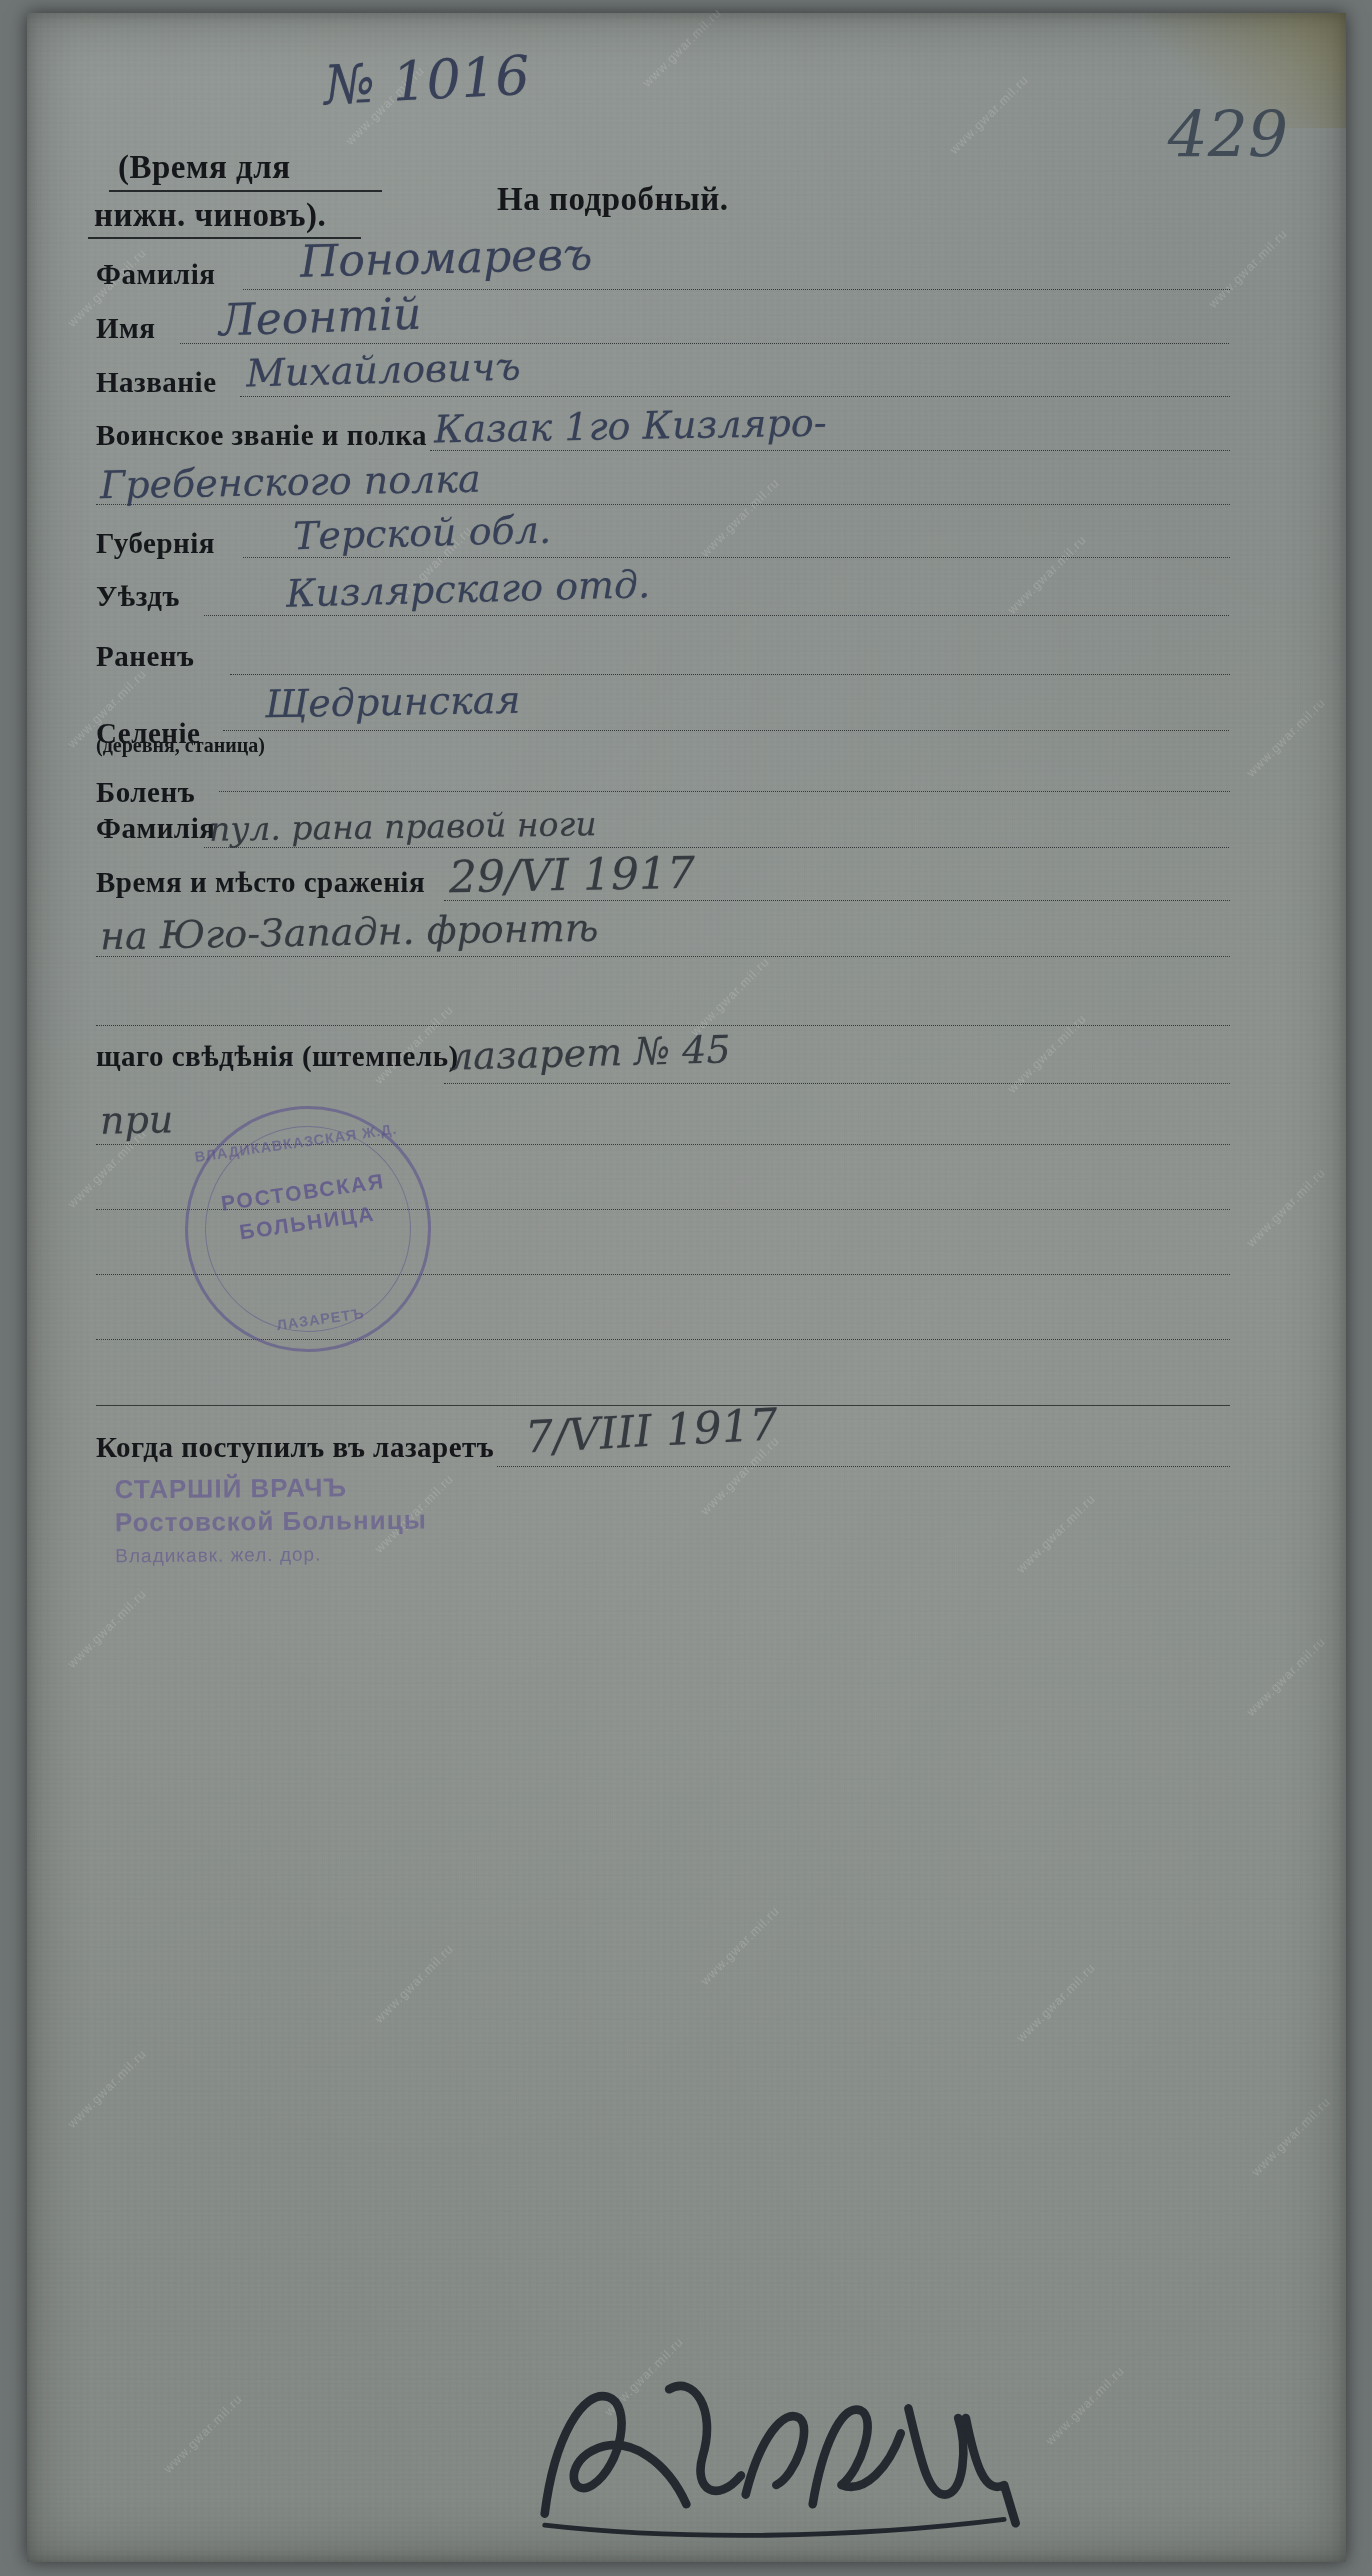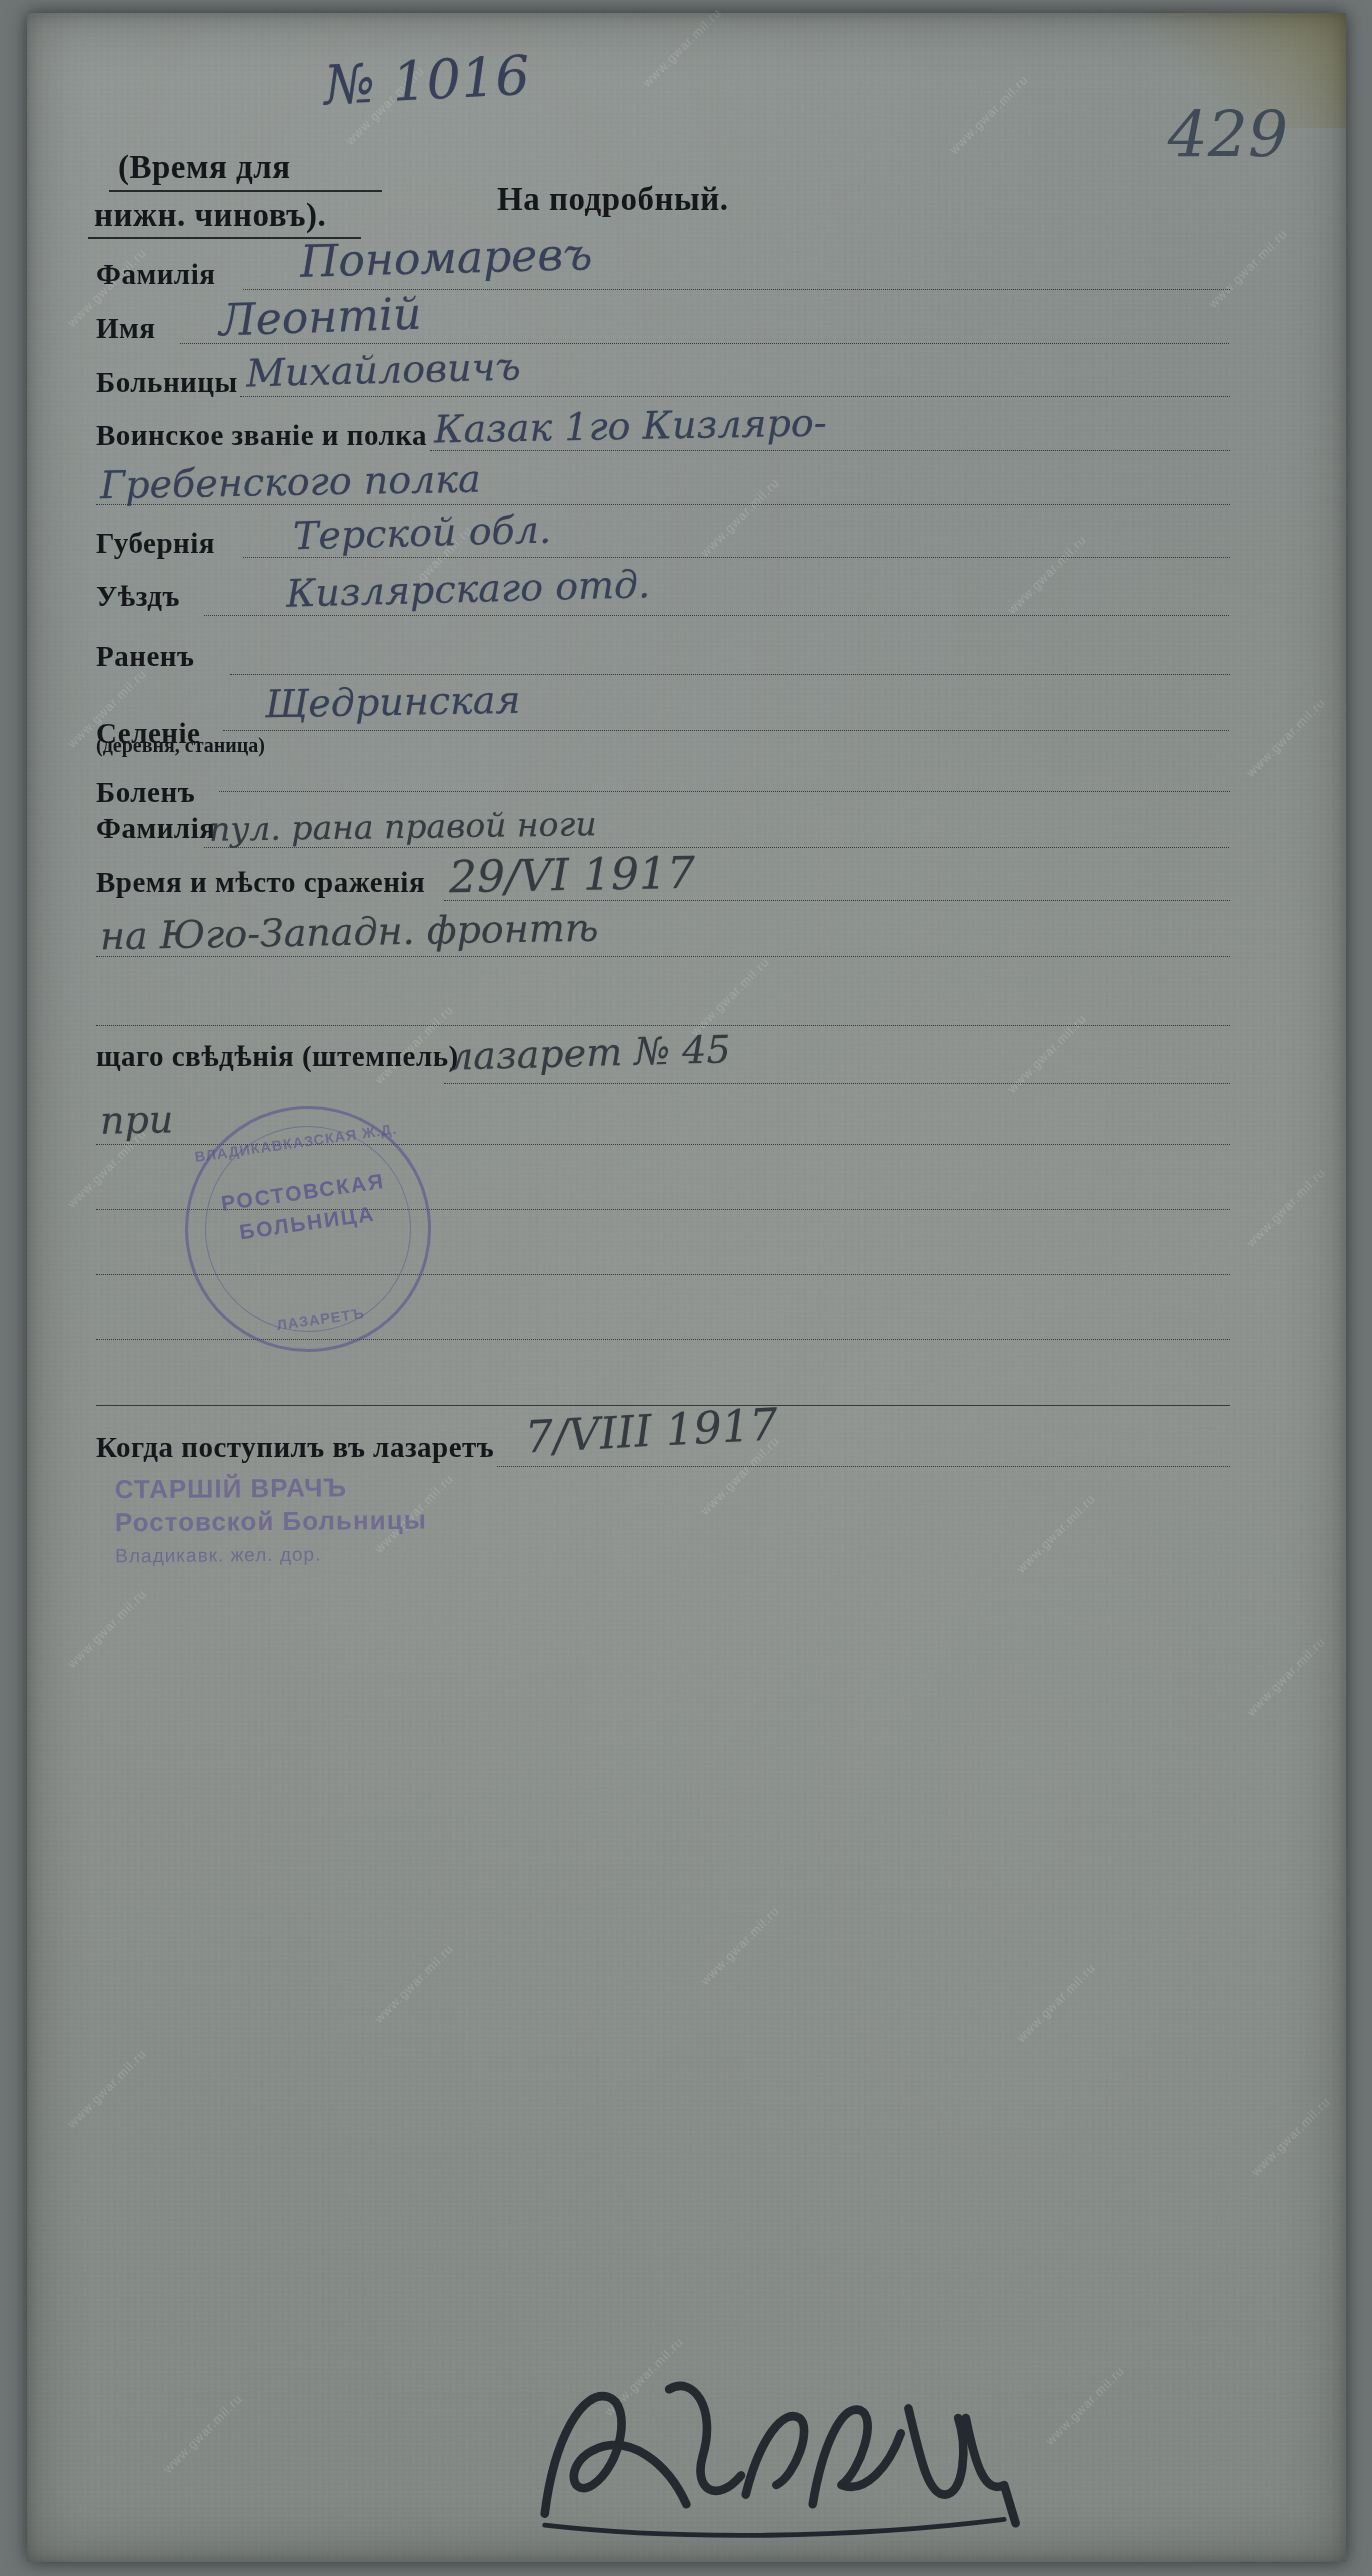--- a/index.html
+++ b/index.html
@@ -231,21 +231,21 @@
   <div class="printed title" style="left:470px; top:168px;">На подробный.</div>
 
   <div class="printed label" style="left:69px; top:245px;">Фамилія</div>
   <div class="rule" style="left:216px; top:276px; width:987px;"></div>
   <div class="hand blue big" style="left:273px; top:219px; transform:rotate(-1.5deg);">Пономаревъ</div>
 
   <div class="printed label" style="left:69px; top:299px;">Имя</div>
   <div class="rule" style="left:153px; top:330px; width:1049px;"></div>
   <div class="hand blue big" style="left:192px; top:278px; transform:rotate(-2deg);">Леонтій</div>
 
-  <div class="printed label" style="left:69px; top:353px;">Больницы</div>
+  <div class="printed label" style="left:69px; top:353px;">Названіе</div>
   <div class="rule" style="left:213px; top:383px; width:990px;"></div>
   <div class="hand blue med" style="left:219px; top:335px; transform:rotate(-1.5deg);">Михайловичъ</div>
 
   <div class="printed label" style="left:69px; top:406px;">Воинское званіе и полка</div>
   <div class="rule" style="left:403px; top:437px; width:800px;"></div>
   <div class="hand blue med" style="left:407px; top:391px; transform:rotate(-1deg);">Казак 1го Кизляро-</div>
 
   <div class="rule" style="left:69px; top:491px; width:1134px;"></div>
   <div class="hand blue med" style="left:73px; top:447px; transform:rotate(-1deg);">Гребенского полка</div>
 

